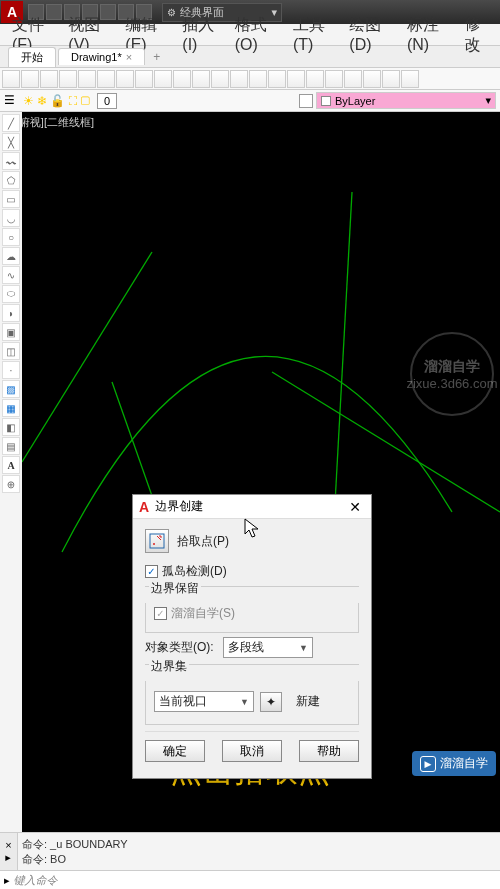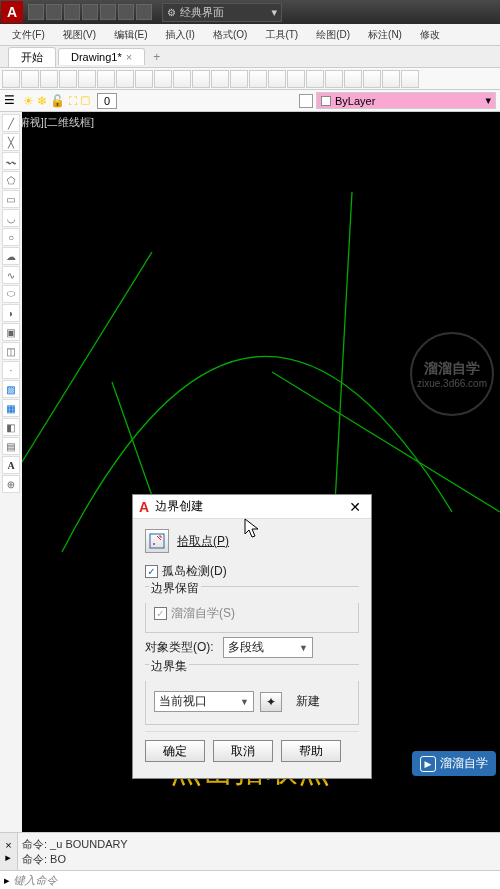--- a/index.html
+++ b/index.html
@@ -6,21 +6,21 @@
   body { width: 500px; height: 889px; background: #f0f0f0; overflow: hidden; position: relative; font-size: 12px; }
   
   .titlebar { height: 24px; background: linear-gradient(#4a4a4a,#2a2a2a); display:flex; align-items:center; }
   .app-icon { width:22px; height:22px; background:#a00; color:#fff; font-weight:bold; font-size:14px; display:flex; align-items:center; justify-content:center; margin:1px; }
   .qat { display:flex; gap:2px; padding:0 4px; align-items:center; }
   .qat .ico { width:16px; height:16px; background:#555; border:1px solid #666; }
   .ws-select { background:#3a3a3a; color:#ccc; border:1px solid #555; padding:1px 4px; font-size:11px; margin-left:6px; width:120px; display:flex; align-items:center; gap:4px;}
   .ws-select::before{content:"⚙"; font-size:10px;}
   
   .menubar { height:22px; background:#f4f4f4; border-bottom:1px solid #ccc; display:flex; align-items:center; padding:0 4px; gap:2px;}
-  .menubar span { padding:2px 8px; font-size:10px; color:#333; }
+  .menubar span { padding:2px 8px; font-size:16px; color:#333; }
   
   .tabbar { height:22px; background:#eee; display:flex; align-items:center; padding-left:8px; gap:2px; border-bottom:1px solid #ccc;}
   .tabbar .tab { padding:2px 12px; font-size:11px; background:#fff; border:1px solid #ccc; border-bottom:none; border-radius:3px 3px 0 0;}
   .tabbar .x{color:#888; margin-left:4px;}
   .tabbar .plus{color:#888; padding:0 6px;}
   
   .ribbon { height:22px; background:#f8f8f8; border-bottom:1px solid #ccc; display:flex; align-items:center; padding:0 2px; gap:1px; overflow:hidden;}
   .ribbon .rico { width:18px; height:18px; border:1px solid #ccc; background:linear-gradient(#fff,#eee); flex-shrink:0;}
   
   .propbar { height:22px; background:#f8f8f8; border-bottom:1px solid #ccc; display:flex; align-items:center; padding:0 4px; gap:3px;}
@@ -35,42 +35,42 @@
   .left-toolbar .tico{ width:18px; height:18px; margin:0 auto; border:1px solid #ddd; background:#fff; font-size:10px; display:flex; align-items:center; justify-content:center; color:#666;}
   .left-toolbar .tico.blue{color:#06c;}
   .left-toolbar .tico.ltr{font-family:serif; font-weight:bold; color:#333;}
   
   svg.sketch{position:absolute; left:22px; top:0; width:calc(100% - 22px); height:100%;}
   
   .overlay-text{ position:absolute; bottom:40px; left:0; right:0; text-align:center; font-size:32px; font-weight:500; color:#ffcc00; line-height:1.3; pointer-events:none; z-index:3; text-shadow:0 0 2px #000;}
   
   .watermark{position:absolute; top:220px; right:6px; width:84px; height:84px; border:2px solid rgba(200,200,200,0.25); border-radius:50%; display:flex; flex-direction:column; align-items:center; justify-content:center; color:rgba(220,220,220,0.35); font-size:12px; z-index:1;}
   .watermark .wm1{font-size:14px; font-weight:bold;}
-  .watermark .wm2{font-size:10px;text-align:center;}
+  .watermark .wm2{font-size:13px;text-align:center;}
   
   .dialog { position:absolute; left:132px; top:382px; width:240px; background:#f0f0f0; border:1px solid #888; box-shadow:2px 2px 8px rgba(0,0,0,0.4); z-index:10;}
   .dlg-title{ height:24px; background:#fff; border-bottom:1px solid #ddd; display:flex; align-items:center; padding:0 6px; font-size:12px;}
   .dlg-title .a{ color:#d22; font-weight:bold; font-size:14px; margin-right:6px;}
   .dlg-close{ margin-left:auto; font-size:14px; padding:0 4px; cursor:pointer;}
   .dlg-body{ padding:10px 12px 6px 12px; font-size:12px; color:#222;}
-  .pick-row{display:flex; align-items:center; gap:8px; margin-bottom:10px;text-decoration:underline;}
+  .pick-row{display:flex; align-items:center; gap:8px; margin-bottom:10px;}
   .pick-btn{width:24px; height:24px; border:1px solid #999; background:linear-gradient(#fff,#ddd); display:flex; align-items:center; justify-content:center;}
   .pick-btn svg{width:16px;height:16px;}
   .chk-row{display:flex; align-items:center; gap:4px; margin-bottom:2px;}
   .chk{width:13px; height:13px; border:1px solid #777; background:#fff; display:flex; align-items:center; justify-content:center; font-size:10px; color:#06c;}
   .grp{border:1px solid #ccc; border-top:none; margin-top:-1px; padding:6px 8px 8px 8px;}
   .grp-title{font-size:12px; margin-left:4px; background:#f0f0f0; position:relative; top:-7px; padding:0 2px; display:inline-block;}
   .grp-wrap{border-top:1px solid #ccc; padding-top:0; margin-top:6px;}
   .row{display:flex; align-items:center; gap:6px; margin:4px 0;}
   .row label{min-width:72px;}
   .sel{border:1px solid #999; background:#fff; padding:1px 4px; font-size:12px; width:90px; display:flex; justify-content:space-between; align-items:center;}
   .sel .arr{font-size:9px; color:#555;}
   .sqbtn{width:22px; height:20px; border:1px solid #999; background:linear-gradient(#fff,#ddd); display:flex; align-items:center; justify-content:center; font-size:12px;}
   .newbtn{ padding:1px 8px;}
-  .dlg-buttons{display:flex; justify-content:flex-start; gap:8px; padding:8px 0 10px 0; border-top:1px solid #ddd; margin-top:6px;}
+  .dlg-buttons{display:flex; justify-content:space-between; gap:8px; padding:8px 0 10px 0; border-top:1px solid #ddd; margin-top:6px;}
   .dlg-buttons button{ width:60px; height:22px; border:1px solid #888; background:linear-gradient(#fff,#e4e4e4); font-size:12px;}
   
   .cursor{position:absolute; left:244px; top:406px; z-index:20; pointer-events:none;}
   
   .cmdline{ height:38px; background:#f4f4f4; border-top:1px solid #ccc; display:flex; font-size:11px;}
   .cmd-ico{width:18px; background:#eaeaea; border-right:1px solid #ccc; display:flex; flex-direction:column; align-items:center; justify-content:center; gap:2px;}
   .cmd-text{flex:1; padding:1px 4px; font-family:Consolas,monospace; color:#333; display:flex; flex-direction:column; justify-content:center;}
   .cmd-input-row{height:20px; background:#fff; border-top:1px solid #ccc; display:flex; align-items:center; padding:0 4px; font-size:11px;}
   .cmd-input-row .prompt{margin-right:4px;}
   .cmd-input-row .hint{color:#888; font-style:italic;}

